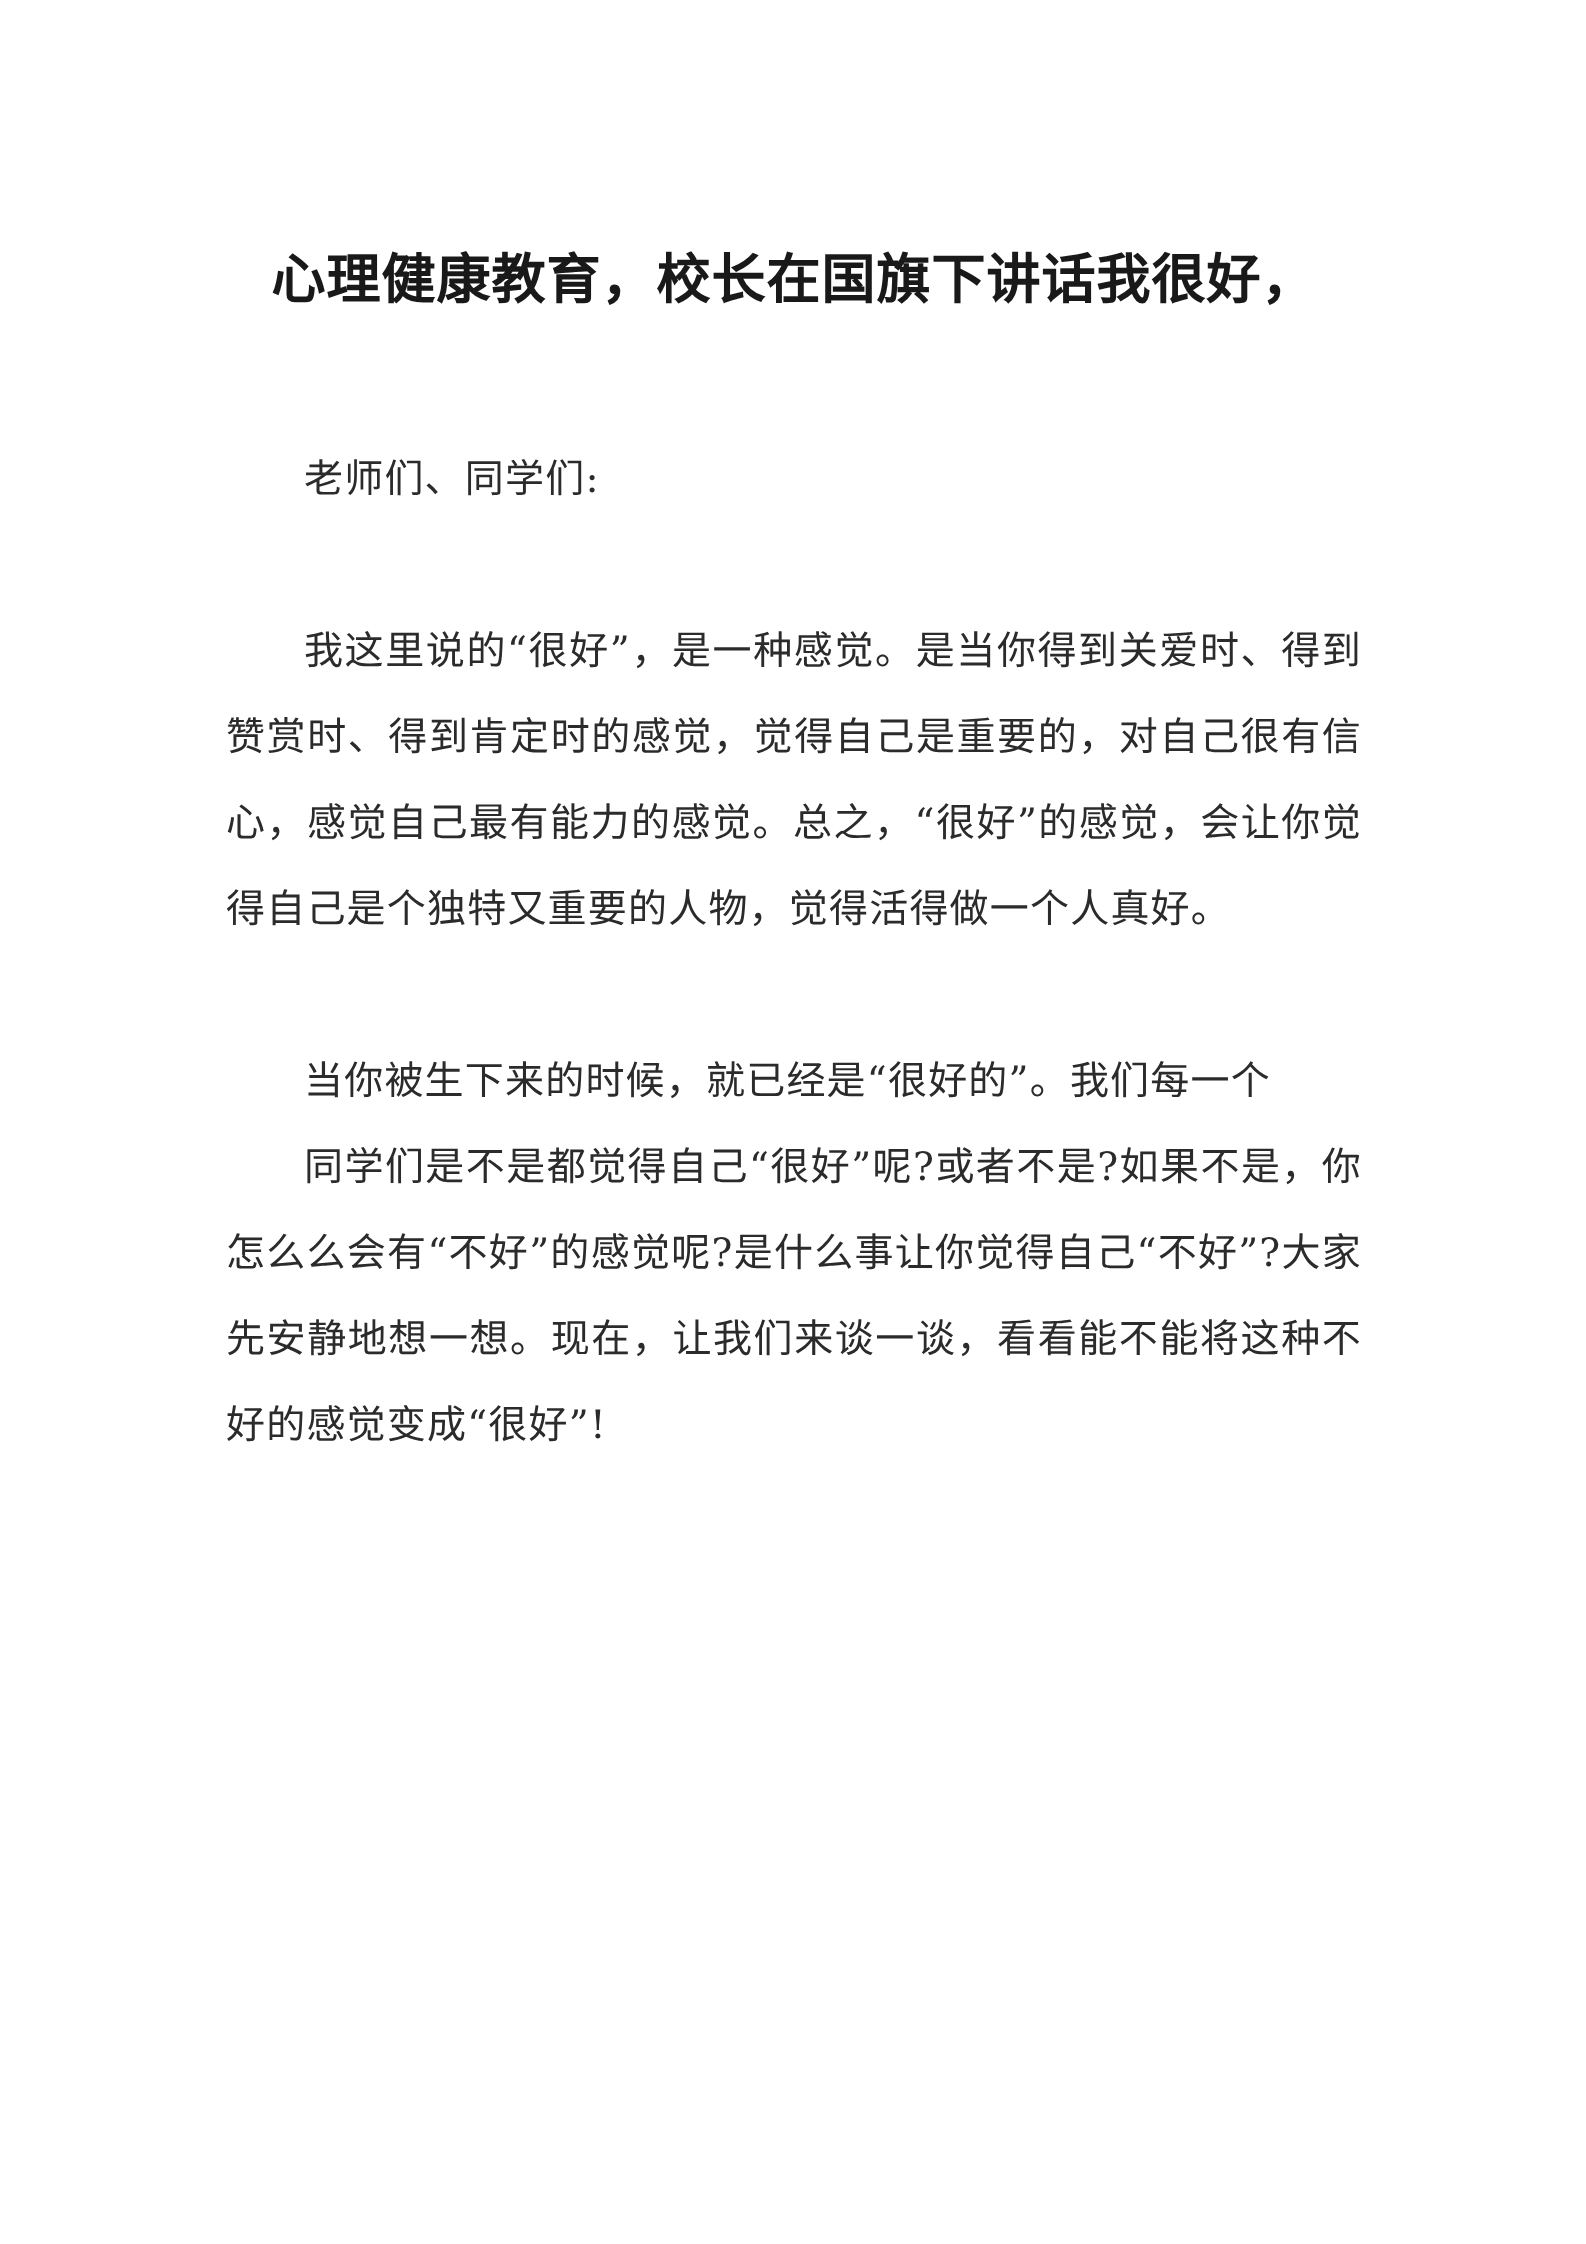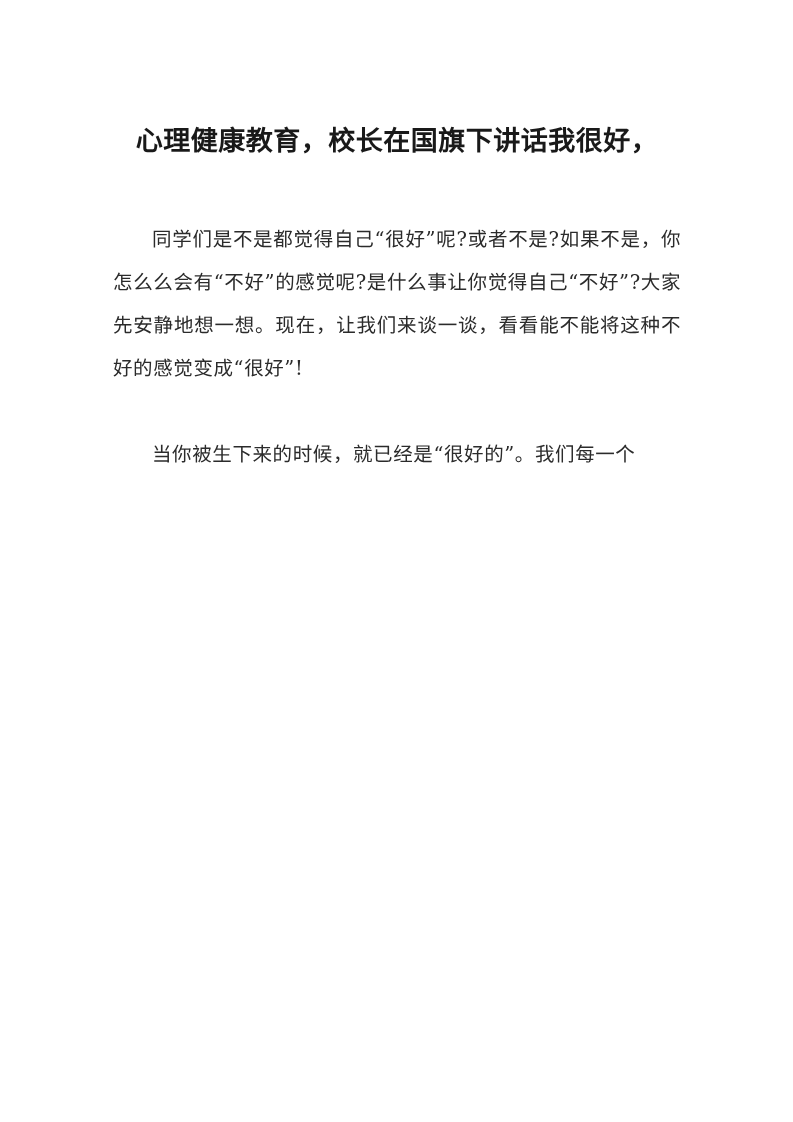--- a/index.html
+++ b/index.html
@@ -79,19 +79,21 @@
 
 <div class="page">
 
   <div class="doc-body">
 
     <h1 class="doc-title">
       <span class="title-line">心理健康教育，校长在国旗下讲话我很好，</span>
     </h1>
 
     <div class="content">
+      <p class="para salutation">老师们、同学们:</p>
+      <p class="para">我这里说的“很好”，是一种感觉。是当你得到关爱时、得到赞赏时、得到肯定时的感觉，觉得自己是重要的，对自己很有信心，感觉自己最有能力的感觉。总之，“很好”的感觉，会让你觉得自己是个独特又重要的人物，觉得活得做一个人真好。</p>
+      <p class="para last">当你被生下来的时候，就已经是“很好的”。我们每一个</p>
       <p class="para">同学们是不是都觉得自己“很好”呢?或者不是?如果不是，你怎么么会有“不好”的感觉呢?是什么事让你觉得自己“不好”?大家先安静地想一想。现在，让我们来谈一谈，看看能不能将这种不好的感觉变成“很好”!</p>
-      <p class="para last">当你被生下来的时候，就已经是“很好的”。我们每一个</p>
     </div>
 
   </div>
 
 </div>
 
 </body></html>

